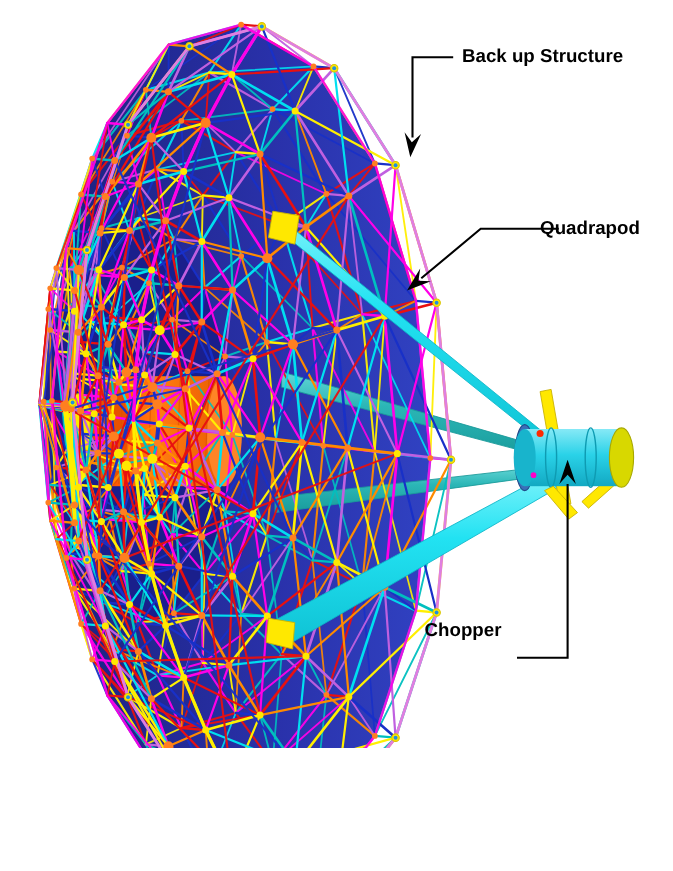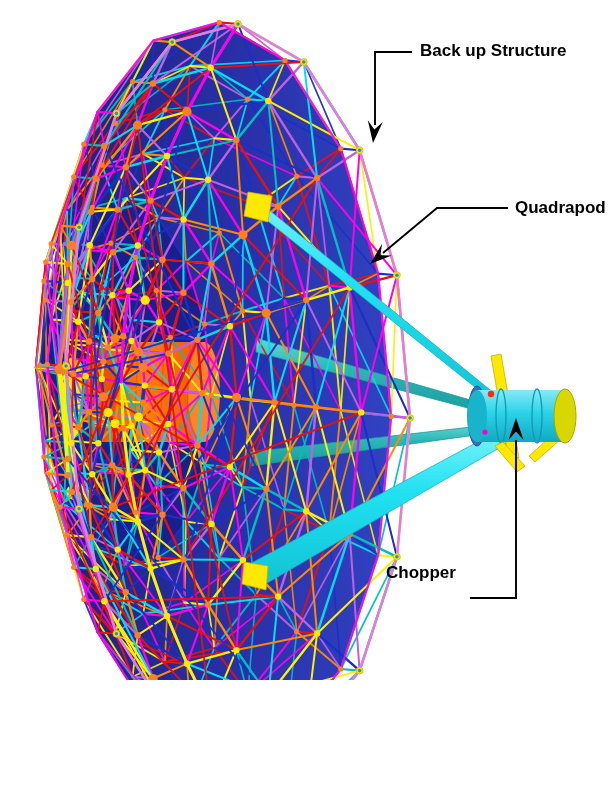--- a/index.html
+++ b/index.html
@@ -1510,16 +1510,16 @@
           <path d="M370,264 L382.0,244.1 L380.4,255.2 L391.7,255.6 Z" fill="#000000"></path>
         </g>
         <g>
           <path d="M 470 598 L 516 598 L 516 440" fill="none" stroke="#000000" stroke-width="1.9" stroke-linejoin="miter" stroke-linecap="butt"></path>
           <path d="M516,418 L523.5,440.0 L516.0,431.6 L508.5,440.0 Z" fill="#000000"></path>
         </g>
       </g>
   </svg>
 
   <div class="callout-label" id="label-back-up-structure" style="left: 420px; top: 42px;">Back up Structure</div>
-  <div class="callout-label" id="label-quadrapod" style="left: 515px; top: 199px;">Quadrapod</div>
+  <div class="callout-label" id="label-quadrapod" style="left: 491px; top: 199px;">Quadrapod</div>
   <div class="callout-label" id="label-chopper" style="left: 386px; top: 564px;">Chopper</div>
 
 </div>
 
 </body></html>

